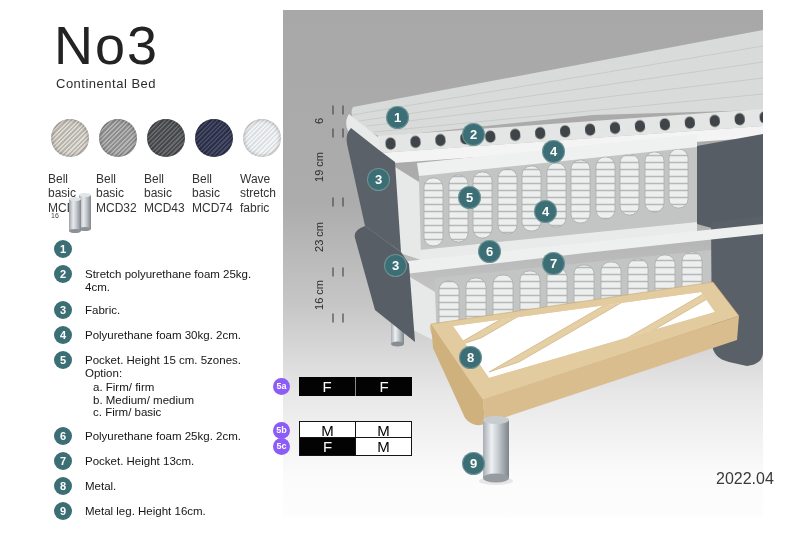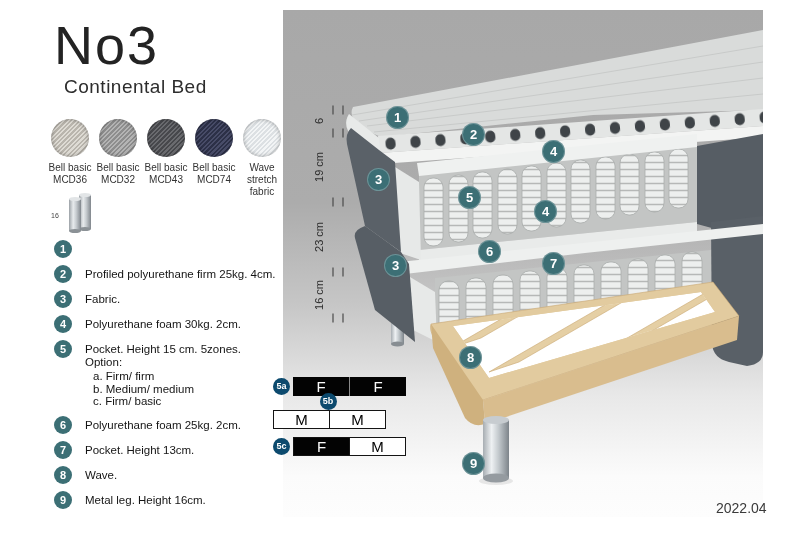--- a/index.html
+++ b/index.html
@@ -2,58 +2,58 @@
 <html><head>
 <meta charset="utf-8">
 <style>
   html,body{margin:0;padding:0;}
   body{width:800px;height:533px;background:#ffffff;position:relative;overflow:hidden;
        font-family:"Liberation Sans",sans-serif;color:#111;}
   
   .left{position:absolute;left:0;top:0;width:283px;height:533px;}
   .title{position:absolute;left:54px;top:18px;font-size:54px;font-weight:300;
          letter-spacing:2px;color:#232323;line-height:1;}
-  .subtitle{position:absolute;left:64px;top:76px;font-size:19px;font-weight:300;
+  .subtitle{position:absolute;left:56px;top:76px;font-size:13px;font-weight:300;
             letter-spacing:.5px;color:#2d2d2d;}
   .swatches{position:absolute;left:48px;top:119px;display:flex;gap:4px;}
   .swatch{width:44px;display:flex;flex-direction:column;align-items:center;}
   .sw-circle{width:38px;height:38px;border-radius:50%;
              box-shadow:inset 0 0 4px rgba(0,0,0,.35);}
   .sw1{background:repeating-linear-gradient(135deg,#dedbd4 0 1.6px,#b9b5ad 1.6px 3.2px);}
   .sw2{background:repeating-linear-gradient(135deg,#b4b4b4 0 1.6px,#8d8d8d 1.6px 3.2px);}
   .sw3{background:repeating-linear-gradient(135deg,#6a6b6f 0 1.6px,#47484c 1.6px 3.2px);}
   .sw4{background:repeating-linear-gradient(135deg,#484c68 0 1.6px,#2c3047 1.6px 3.2px);}
   .sw5{background:repeating-linear-gradient(135deg,#f3f5f6 0 1.6px,#dce0e3 1.6px 3.2px);}
-  .sw-label{margin-top:5px;font-size:10px;line-height:1.2;text-align:center;color:#333;}
+  .sw-label{margin-top:15px;font-size:12px;line-height:1.2;text-align:left;color:#333;}
   .leg-icon{position:absolute;left:48px;top:190px;}
   .parts{position:absolute;left:54px;top:240px;width:225px;}
   .part{display:flex;gap:13px;margin-bottom:7px;align-items:flex-start;}
   .badge{flex:0 0 18px;width:18px;height:18px;border-radius:50%;background:#3c6f75;
          color:#fff;font-size:11px;font-weight:bold;text-align:center;line-height:18px;}
   .part-text{font-size:11.5px;line-height:13px;padding-top:3px;color:#151515;}
   .options{margin:2px 0 0 8px;}
   .option{font-size:11.5px;line-height:11.5px;margin-bottom:1px;color:#151515;}
   
   .panel{position:absolute;left:283px;top:10px;width:480px;height:507px;
          background:linear-gradient(180deg,#a8a8a8 0%,#acacac 38%,#c6c6c6 58%,#e8e8e8 76%,#fbfbfb 92%,#fdfdfd 100%);}
   .panel svg{position:absolute;left:0;top:0;}
   .co{position:absolute;width:23px;height:23px;border-radius:50%;background:#3c6f75;
       color:#fff;font-size:13px;font-weight:bold;text-align:center;line-height:23px;
       box-shadow:0 0 0 1px rgba(255,255,255,.25) inset;}
   .co-1{left:103px;top:96px;}  .co-2{left:179px;top:113px;} .co-4a{left:259px;top:130px;}
   .co-3a{left:84px;top:158px;} .co-5{left:175px;top:176px;} .co-4b{left:251px;top:190px;}
   .co-6{left:195px;top:230px;} .co-7{left:259px;top:242px;} .co-3b{left:101px;top:244px;}
   .co-8{left:176px;top:336px;} .co-9{left:179px;top:442px;}
-  .date{position:absolute;left:716px;top:500px;font-size:14px;color:#3a3a3a;}
+  .date{position:absolute;left:716px;top:470px;font-size:16px;color:#3a3a3a;}
   
   .firm{position:absolute;left:273px;top:373px;}
   .firm-row{position:absolute;left:0;display:flex;align-items:center;}
-  .firm-row.r1{top:4px;} .firm-row.r2{top:20px;flex-direction:column;} .firm-row.r3{top:64px;}
-  .firm-badge{width:17px;height:17px;border-radius:50%;background:#0c4a6e;color:#fff;
-              font-size:9px;font-weight:bold;text-align:center;line-height:17px;margin-right:3px;}
+  .firm-row.r1{top:4px;} .firm-row.r2{top:48px;} .firm-row.r3{top:64px;}
+  .firm-badge{width:17px;height:17px;border-radius:50%;background:#8b5cf6;color:#fff;
+              font-size:9px;font-weight:bold;text-align:center;line-height:17px;margin-right:9px;}
   .bar{display:flex;width:113px;height:19px;box-sizing:border-box;}
   .bar.outlined{border:1.5px solid #141414;}
   .cell{flex:1;display:flex;align-items:center;justify-content:center;
         font-size:15px;color:#000;background:#fff;}
   .cell.dark{background:#030303;color:#fafafa;}
   .r1 .cell:first-child{border-right:1px solid #8a8a8a;}
   .r2 .cell:first-child,.r3 .cell:first-child{border-right:1.5px solid #141414;}
 </style>
 </head>
 <body>
@@ -119,21 +119,21 @@
       <ellipse cx="27" cy="41" rx="6" ry="2" fill="#8b9196"></ellipse>
     </svg>
   </div>
 
   <div class="parts">
     <div class="part">
       <div class="badge">1</div>
     </div>
     <div class="part">
       <div class="badge">2</div>
-      <div class="part-text">Profiled polyurethane firm 25kg. 4cm.</div>
+      <div class="part-text">Stretch polyurethane foam 25kg. 4cm.</div>
     </div>
     <div class="part">
       <div class="badge">3</div>
       <div class="part-text">Fabric.</div>
     </div>
     <div class="part">
       <div class="badge">4</div>
       <div class="part-text">Polyurethane foam 30kg. 2cm.</div>
     </div>
     <div class="part">
@@ -150,21 +150,21 @@
     <div class="part">
       <div class="badge">6</div>
       <div class="part-text">Polyurethane foam 25kg. 2cm.</div>
     </div>
     <div class="part">
       <div class="badge">7</div>
       <div class="part-text">Pocket. Height 13cm.</div>
     </div>
     <div class="part">
       <div class="badge">8</div>
-      <div class="part-text">Wave.</div>
+      <div class="part-text">Metal.</div>
     </div>
     <div class="part">
       <div class="badge">9</div>
       <div class="part-text">Metal leg. Height 16cm.</div>
     </div>
   </div>
 </div>
 
 <div class="panel">
   <svg width="480" height="507" viewBox="0 0 480 507">

